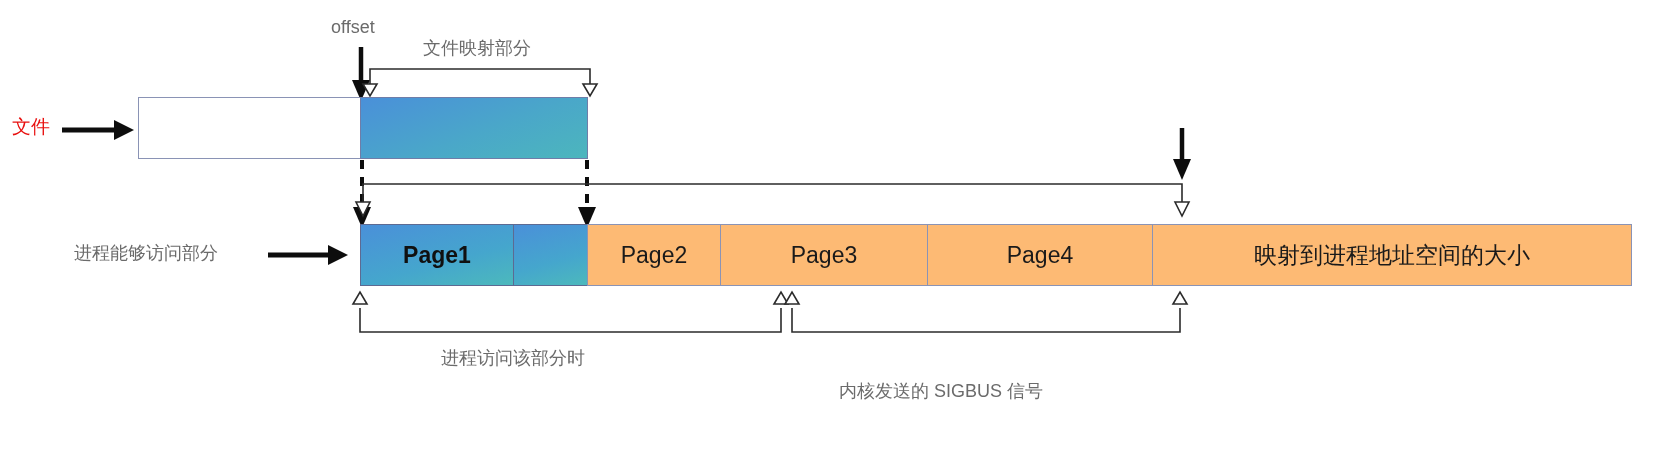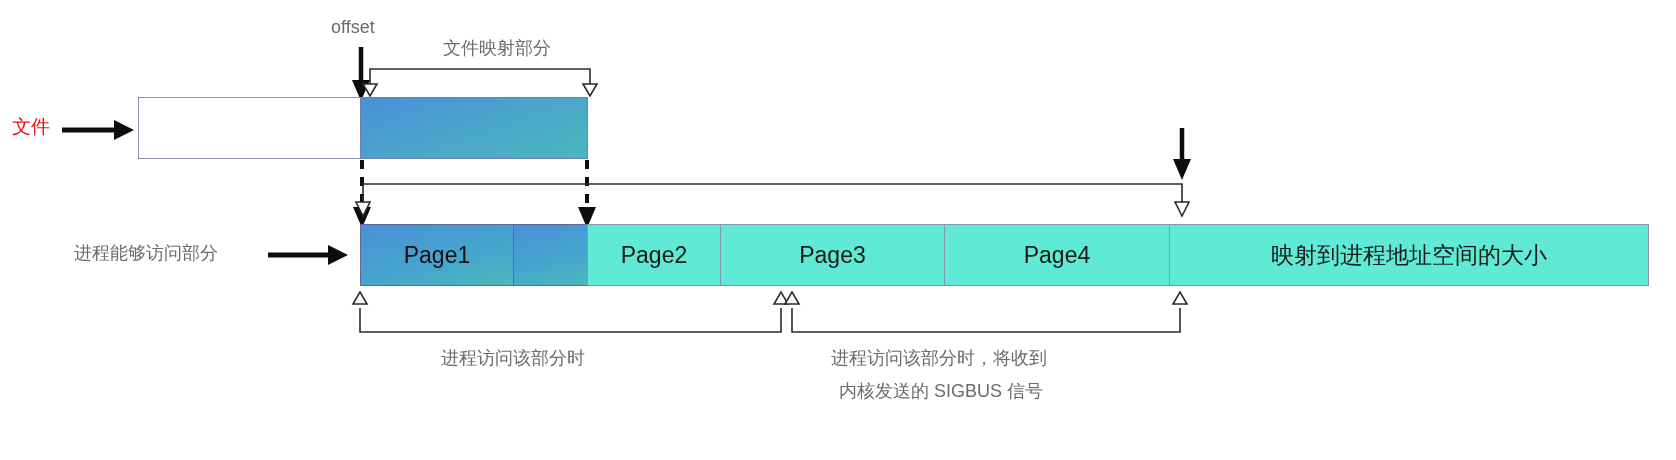--- a/index.html
+++ b/index.html
@@ -67,26 +67,27 @@
     display: flex;
   }
   .page-cell {
     box-sizing: border-box;
     border: 1px solid #8a93b5;
     margin-left: -1px;
     display: flex;
     align-items: center;
     justify-content: center;
     height: 62px;
-    background: #5eead4;
+    background: #fdba74;
   }
   .page-cell:first-child { margin-left: 0; }
   .page-cell.mapped {
     background: linear-gradient(165deg, #4a90d9 0%, #45a6cd 60%, #4cb9bc 100%);
     border-color: #5d6a92;
+    font-weight: bold;
   }
   .page-cell.mapped .boxtext { color: #101010; }
 
   svg { display:block; overflow: visible; }
 </style>
 </head>
 <body>
 
 <div id="stage">
 
@@ -97,21 +98,21 @@
     <polygon points="52,2 72,12 52,22" fill="#0d0d0d"></polygon>
   </svg>
 
   <div class="abs lbl" style="left:331px; top:15px;">offset</div>
 
   <svg class="abs" style="left:350px; top:47px;" width="22" height="54" viewBox="0 0 22 54">
     <line x1="11" y1="0" x2="11" y2="36" stroke="#0d0d0d" stroke-width="4.5"></line>
     <polygon points="2,33 20,33 11,54" fill="#0d0d0d"></polygon>
   </svg>
 
-  <div class="abs lbl" style="left:443px; top:36px;">文件映射部分</div>
+  <div class="abs lbl" style="left:423px; top:36px;">文件映射部分</div>
 
   <svg class="abs" style="left:366px; top:66px;" width="228" height="32" viewBox="0 0 228 32">
     <path d="M4,24 L4,3 L224,3 L224,24" fill="none" stroke="#2b2b2b" stroke-width="1.6"></path>
     <polygon points="-3,18 11,18 4,30" fill="#ffffff" stroke="#2b2b2b" stroke-width="1.6"></polygon>
     <polygon points="217,18 231,18 224,30" fill="#ffffff" stroke="#2b2b2b" stroke-width="1.6"></polygon>
   </svg>
 
   <div id="file-bar" class="abs"></div>
 
   <div id="file-mapped" class="abs"></div>
@@ -147,21 +148,21 @@
   <div id="page-row" class="abs">
     <div class="page-cell mapped" style="width:154px;">
       <span class="boxtext">Page1</span>
     </div>
     <div class="page-cell mapped" style="width:75px;">
       <span class="boxtext"></span>
     </div>
     <div class="page-cell" style="width:134px;">
       <span class="boxtext">Page2</span>
     </div>
-    <div class="page-cell" style="width:225px;">
+    <div class="page-cell" style="width:208px;">
       <span class="boxtext">Page3</span>
     </div>
     <div class="page-cell" style="width:226px;">
       <span class="boxtext">Page4</span>
     </div>
     <div class="page-cell" style="width:480px;">
       <span class="boxtext">映射到进程地址空间的大小</span>
     </div>
   </div>
 
@@ -172,16 +173,15 @@
   </svg>
 
   <svg class="abs" style="left:784px; top:292px;" width="406" height="46" viewBox="0 0 406 46">
     <path d="M8,16 L8,40 L396,40 L396,16" fill="none" stroke="#2b2b2b" stroke-width="1.6"></path>
     <polygon points="1,12 15,12 8,0" fill="#ffffff" stroke="#2b2b2b" stroke-width="1.6"></polygon>
     <polygon points="389,12 403,12 396,0" fill="#ffffff" stroke="#2b2b2b" stroke-width="1.6"></polygon>
   </svg>
 
   <div class="abs lbl lbl-center" style="left:441px; top:346px;">进程访问该部分时</div>
 
-  <div class="abs lbl lbl-center" style="left:831px; top:346px;">进程访问该部分时，将收到</div>
   <div class="abs lbl lbl-center" style="left:839px; top:379px;">内核发送的 SIGBUS 信号</div>
 
 </div>
 
 </body></html>

